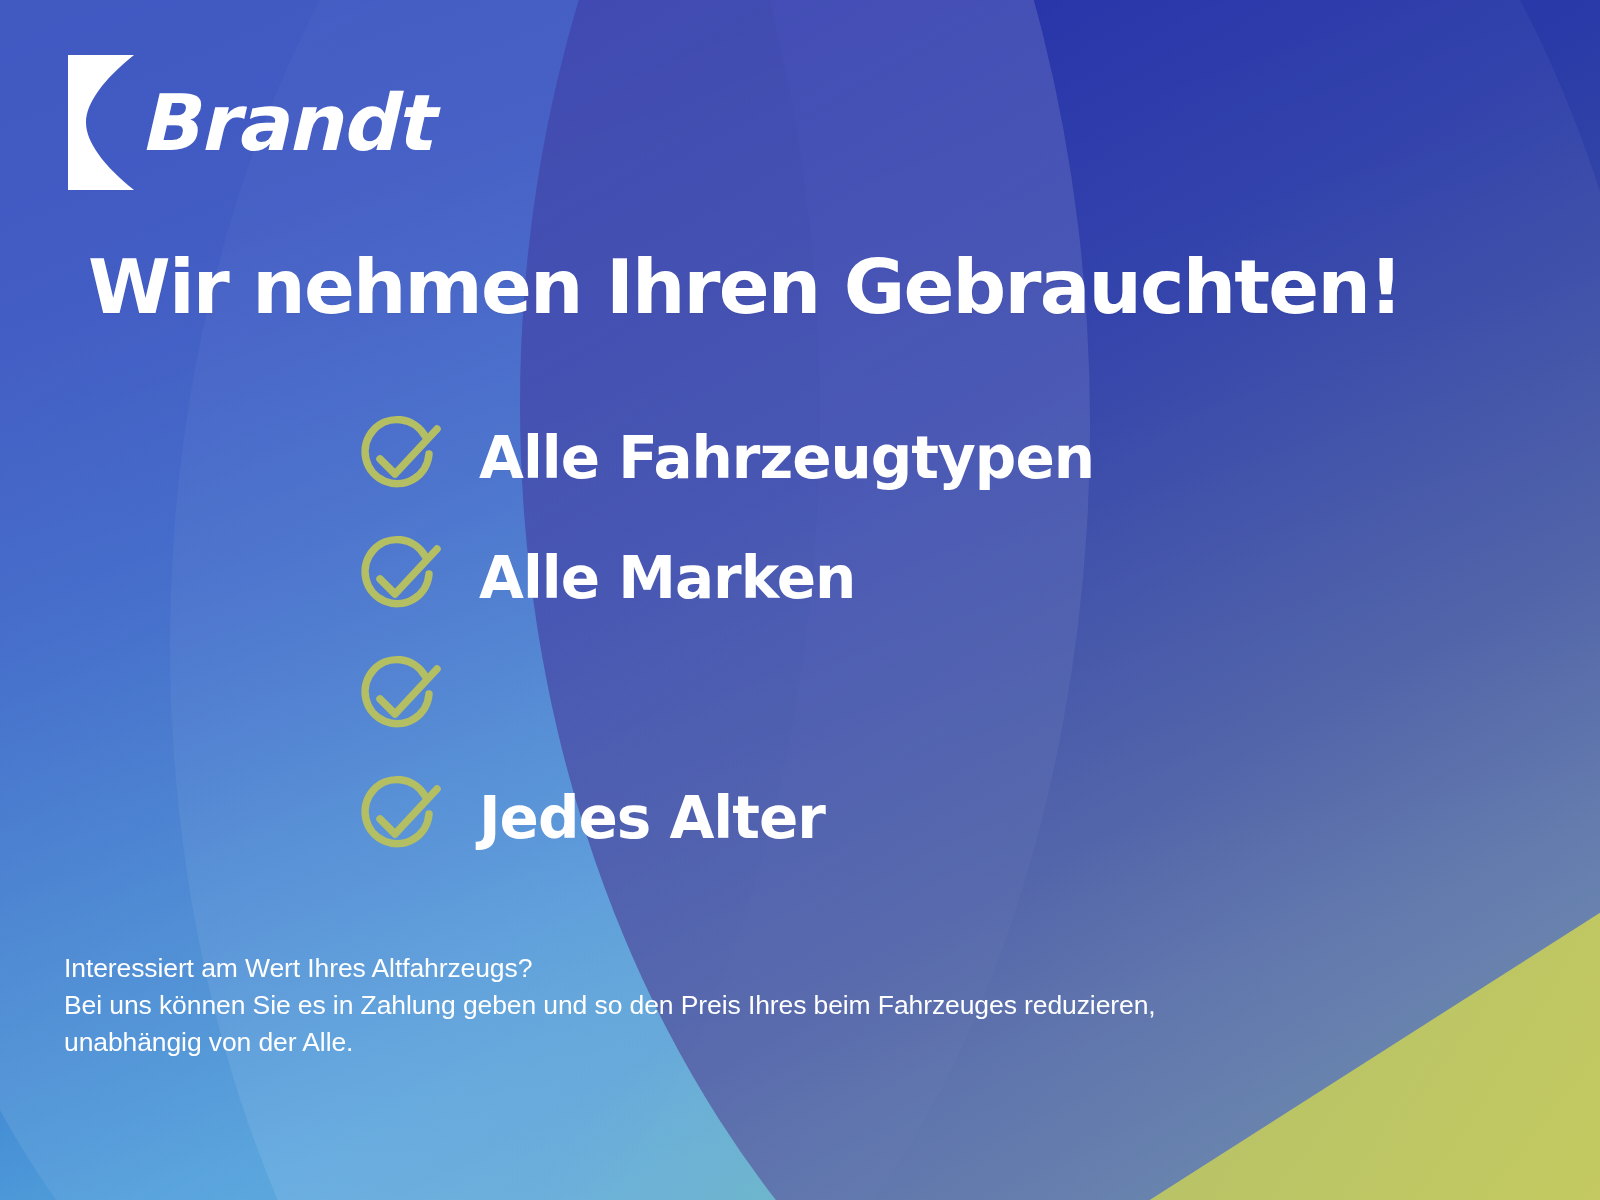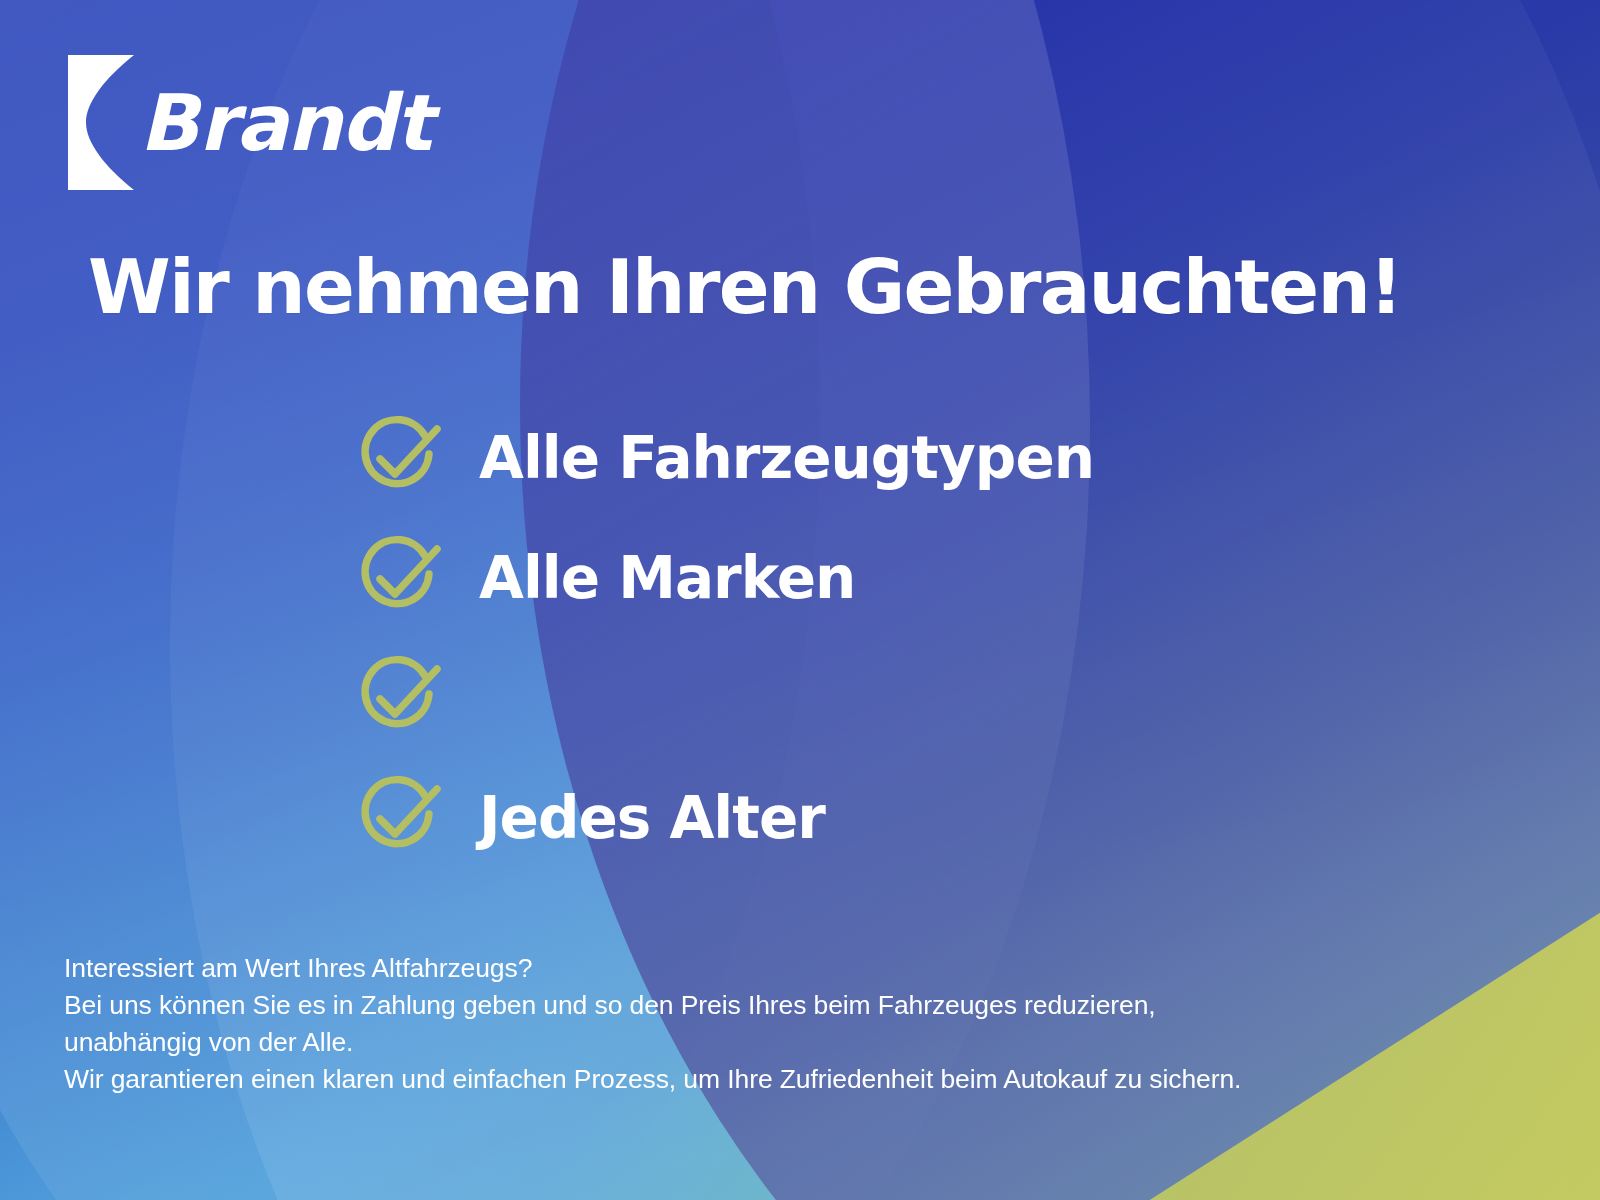--- a/index.html
+++ b/index.html
@@ -259,17 +259,16 @@
         </span>
         <span class="feature-label">Jedes Alter</span>
       </div>
 
     </div>
 
     <div class="footer">
       <p>Interessiert am Wert Ihres Altfahrzeugs?</p>
       <p>Bei uns können Sie es in Zahlung geben und so den Preis Ihres beim Fahrzeuges reduzieren,</p>
       <p>unabhängig von der Alle.</p>
-      <p>Wir garantieren einen klaren und einfachen Prozess, um Ihre Zufriedenheit beim Autokauf zu sichern.</p>
     </div>
 
   </div>
 </div>
 
 </body></html>

